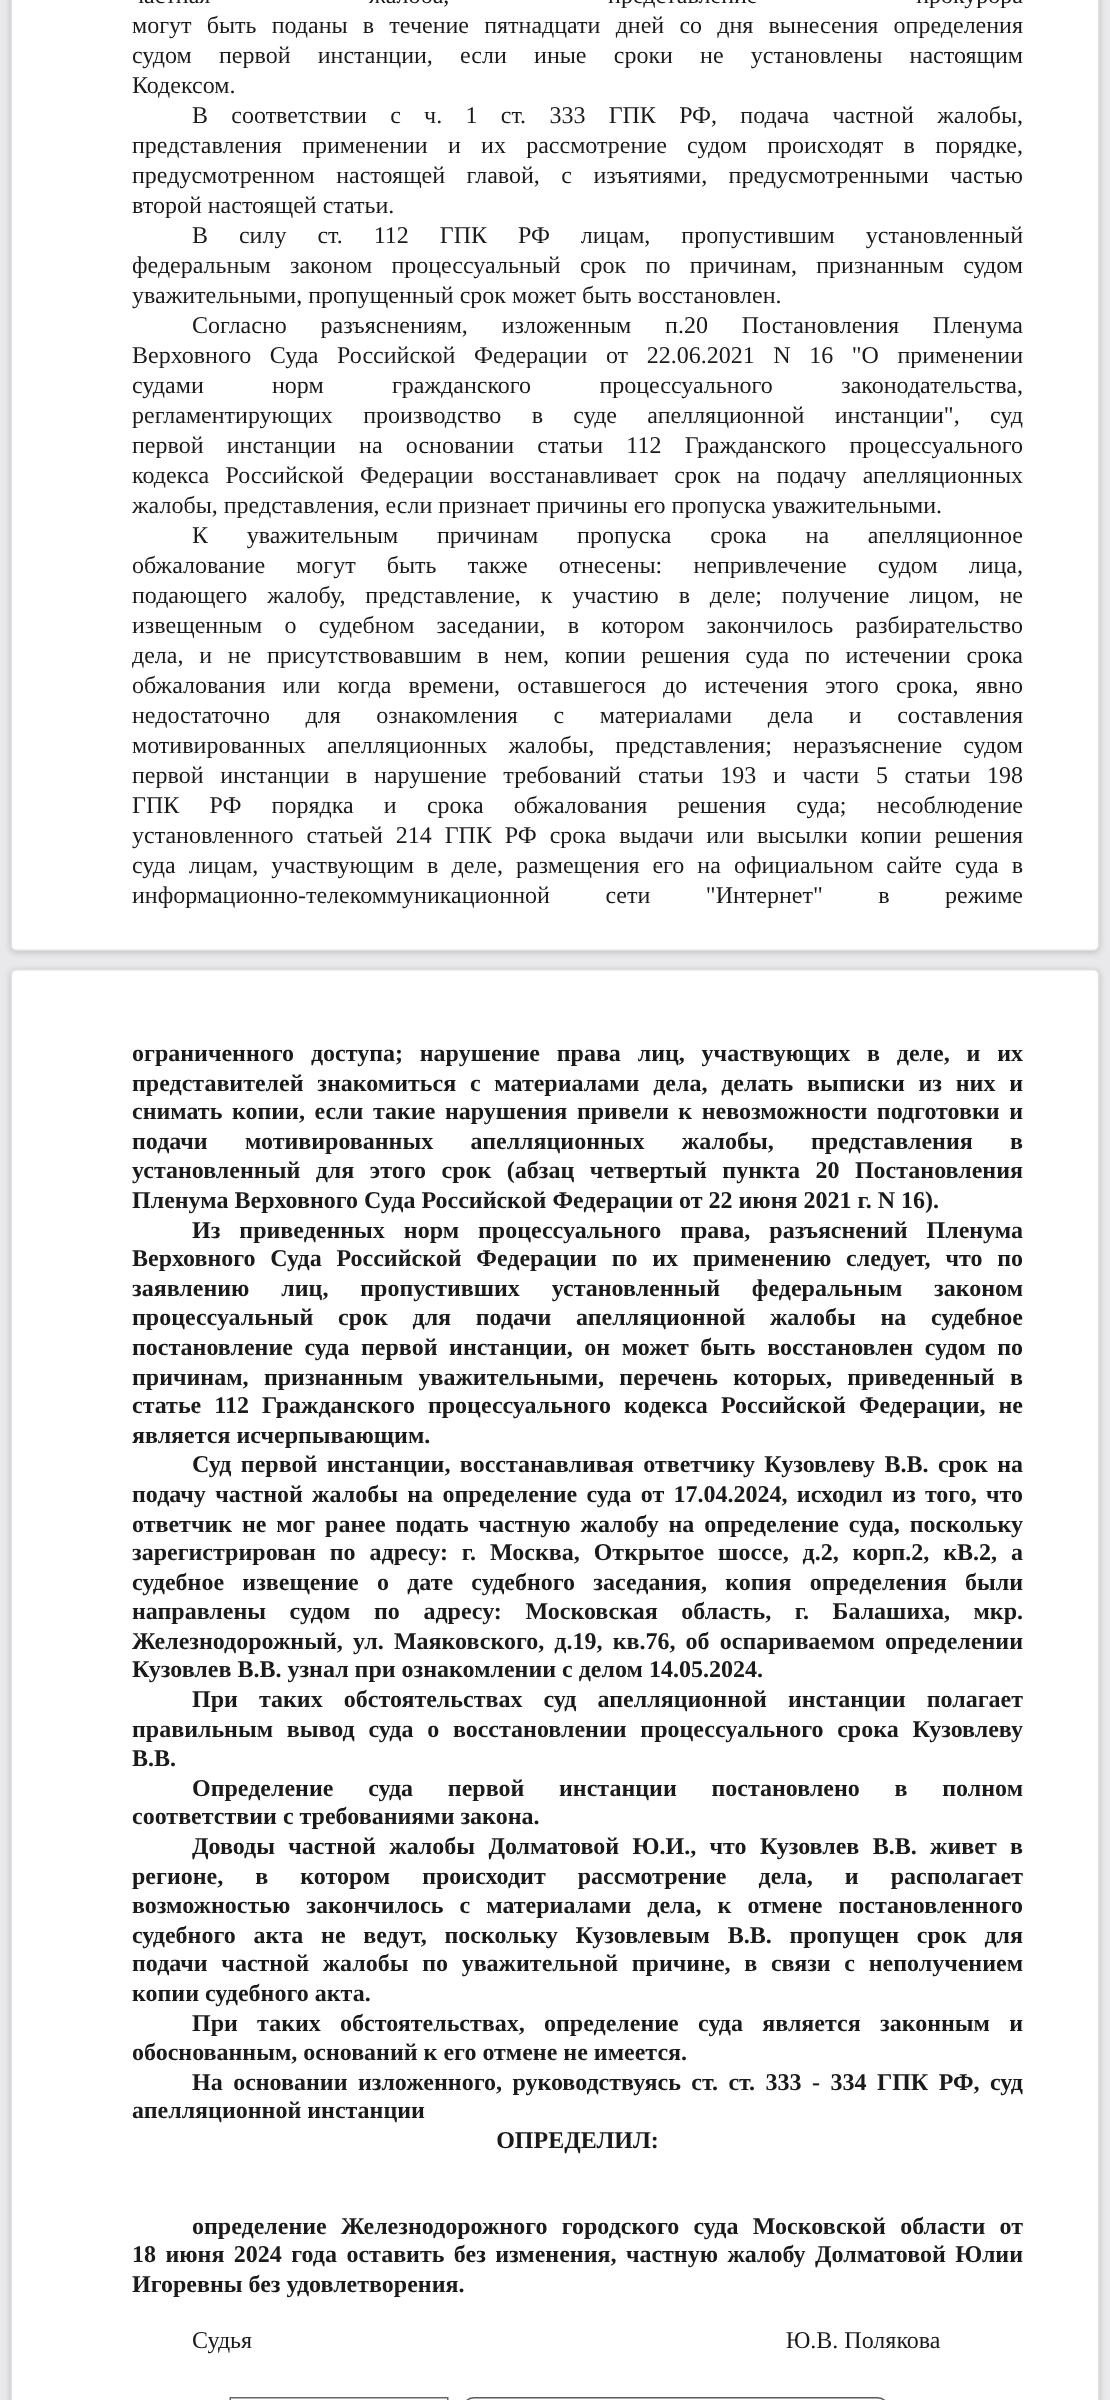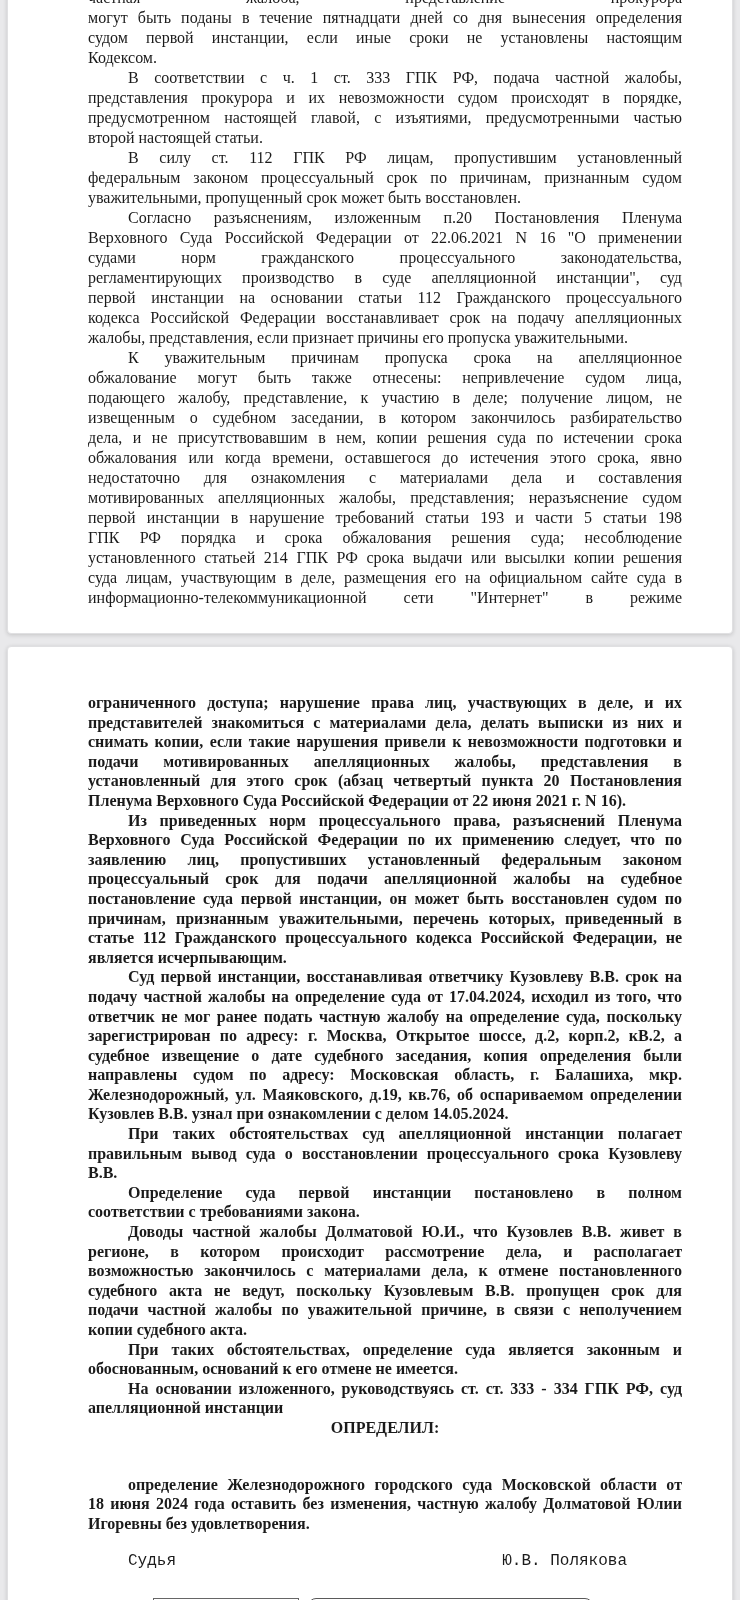--- a/index.html
+++ b/index.html
@@ -24,21 +24,21 @@
   }
   #page1 .line { height:20px; line-height:20px; }
   #page2 .line { height:19.6px; line-height:19.6px;font-weight:bold; }
   .line.just { text-align:justify; text-align-last:justify; }
   .line.indent { padding-left:40px; }
   .line.center { text-align:center; text-align-last:center; }
   .line.bold { font-weight:bold; }
   .signature-row {
     display:flex; justify-content:space-between; align-items:baseline;
     margin-top:18px; padding-left:40px; padding-right:55px;
-    height:20px; line-height:20px;font-family:Liberation Mono, monospace;
+    height:20px; line-height:20px;
   }
   .stamp-row {
     display:flex; gap:9px; margin-top:27px; margin-left:65px;
   }
   .stamp-box-empty {
     width:146px; height:42px; box-sizing:border-box;
     border:1.5px solid #666; background:#fff;
   }
   .stamp-box-signed {
     width:285px; height:42px; box-sizing:border-box;
@@ -51,21 +51,21 @@
 </head>
 <body>
 
 <div id="page1" class="page">
   <div>
       <div class="line just" style="margin-top: 7px;">частная жалоба, представление прокурора</div>
       <div class="line just">могут быть поданы в течение пятнадцати дней со дня вынесения определения</div>
       <div class="line just">судом первой инстанции, если иные сроки не установлены настоящим</div>
       <div class="line">Кодексом.</div>
       <div class="line indent just">В соответствии с ч. 1 ст. 333 ГПК РФ, подача частной жалобы,</div>
-      <div class="line just">представления прокурора и их невозможности судом происходят в порядке,</div>
+      <div class="line just">представления применении и их рассмотрение судом происходят в порядке,</div>
       <div class="line just">предусмотренном настоящей главой, с изъятиями, предусмотренными частью</div>
       <div class="line">второй настоящей статьи.</div>
       <div class="line indent just">В силу ст. 112 ГПК РФ лицам, пропустившим установленный</div>
       <div class="line just">федеральным законом процессуальный срок по причинам, признанным судом</div>
       <div class="line">уважительными, пропущенный срок может быть восстановлен.</div>
       <div class="line indent just">Согласно разъяснениям, изложенным п.20 Постановления Пленума</div>
       <div class="line just">Верховного Суда Российской Федерации от 22.06.2021 N 16 "О применении</div>
       <div class="line just">судами норм гражданского процессуального законодательства,</div>
       <div class="line just">регламентирующих производство в суде апелляционной инстанции", суд</div>
       <div class="line just">первой инстанции на основании статьи 112 Гражданского процессуального</div>

